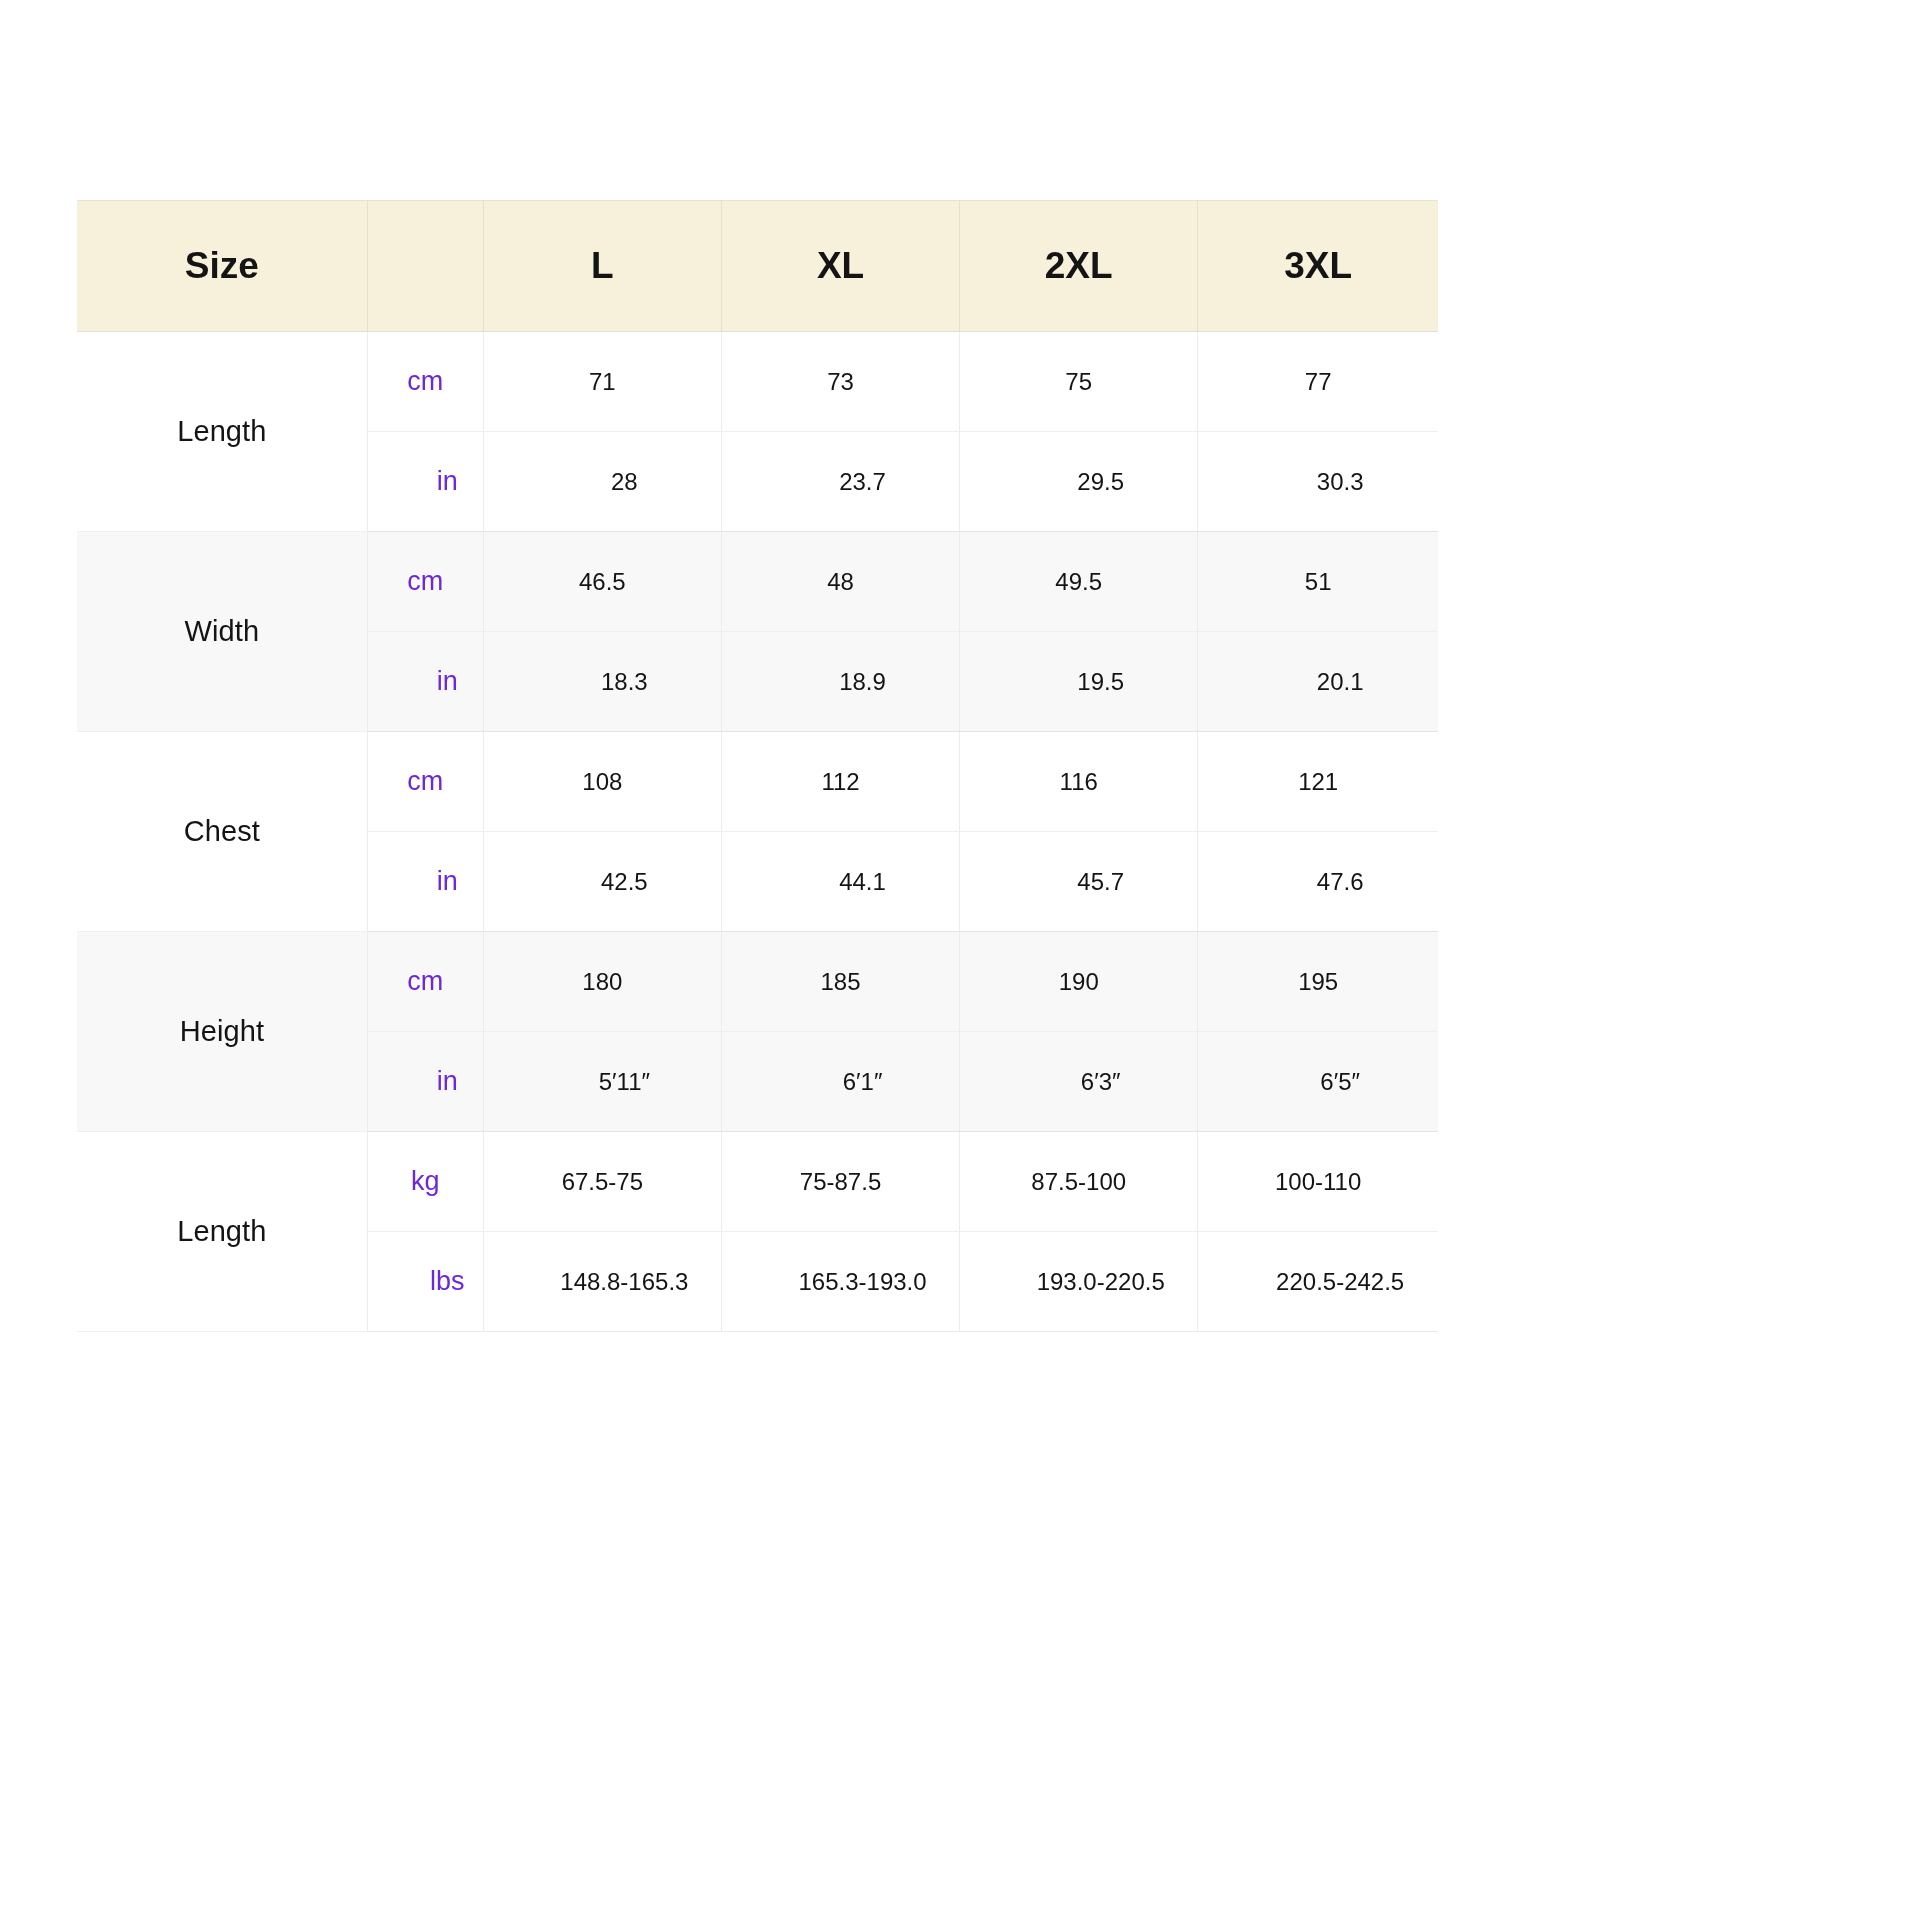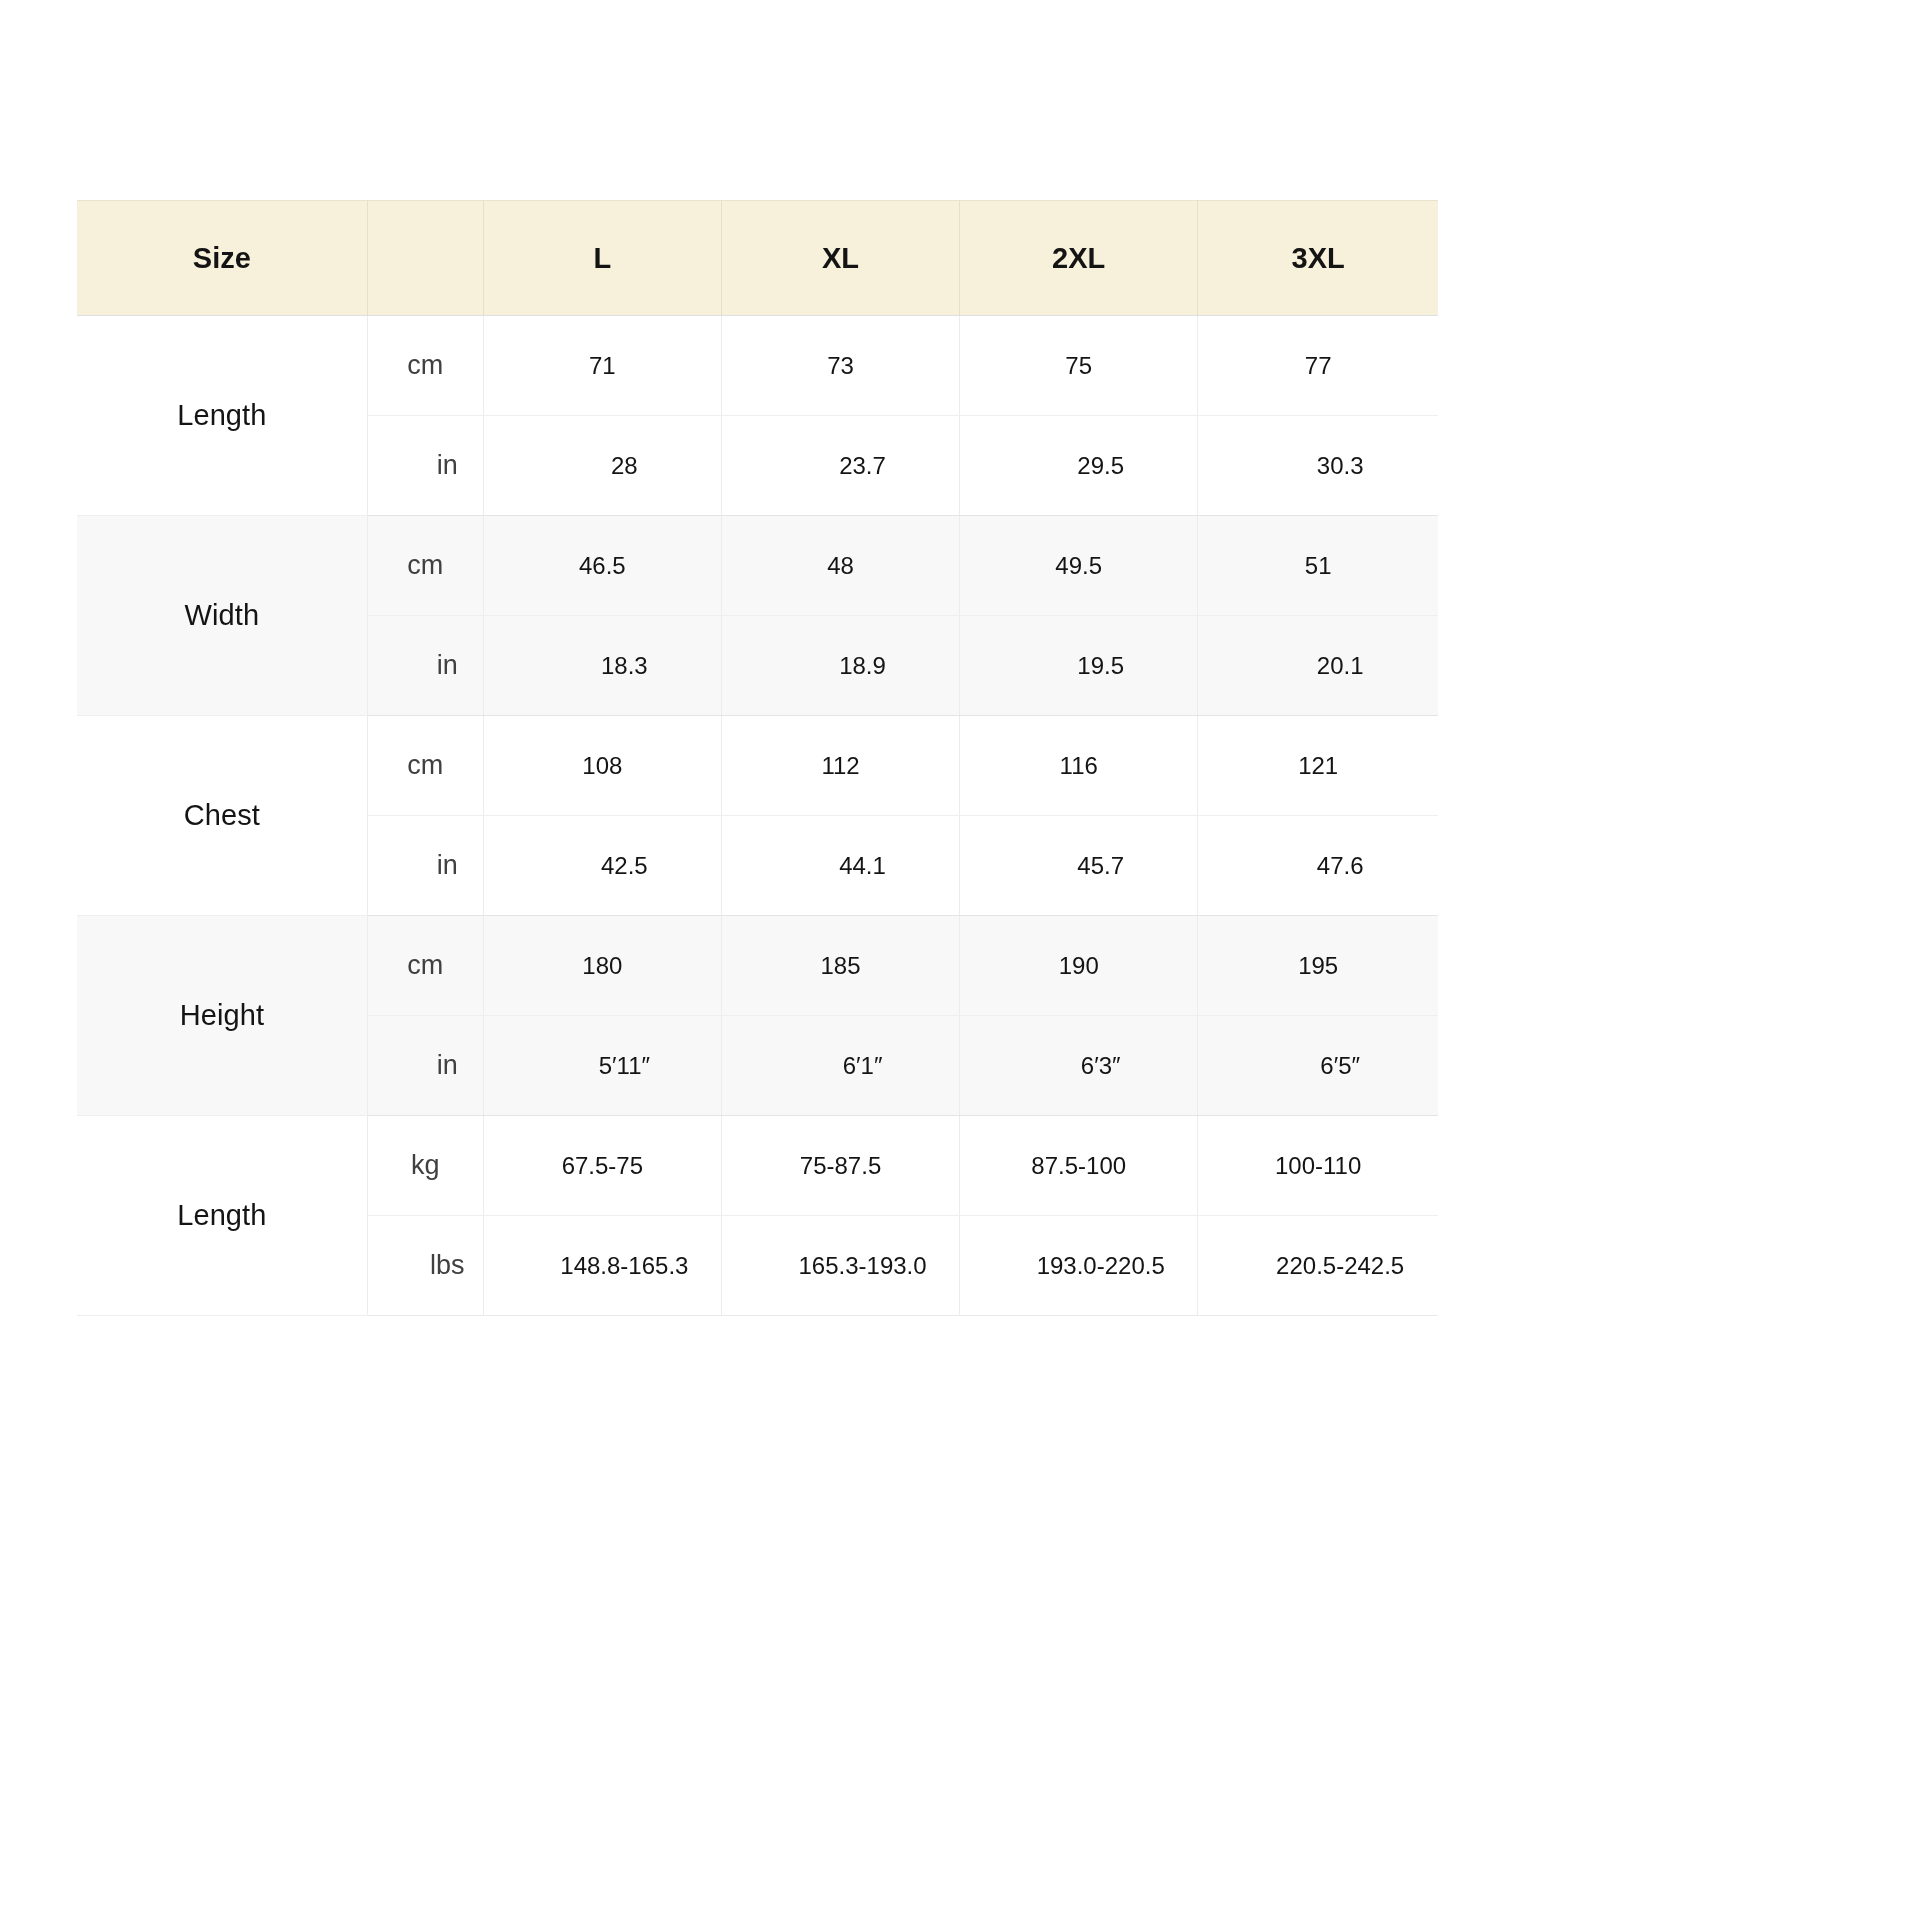--- a/index.html
+++ b/index.html
@@ -33,28 +33,28 @@
     color: #141414;
   }
   col.c-measure { width: 290px; }
   col.c-unit    { width: 116px; }
   col.c-size    { width: 238px; }
   col.c-size-last { width: 240px; }
 
   thead th {
     background: #f7f0da;
     height: 106px;
-    font-size: 29px;
+    font-size: 37px;
     font-weight: bold;
     text-align: center;
     vertical-align: middle;
     border-right: 1px solid #e5e0cc;
     border-bottom: 1px solid #e0e0e0;
     border-top: 1px solid #e8e3d0;
-    padding: 4px;
+    padding: 12px;
   }
   thead th:last-child { border-right: none; }
 
   tbody td {
     height: 99px;
     padding: 0;
     text-align: center;
     vertical-align: middle;
     font-size: 24px;
     font-weight: normal;
@@ -64,21 +64,21 @@
   tbody td:last-child { border-right: none; }
 
   td.measure-label {
     font-size: 29px;
     font-weight: normal;
     border-right: 1px solid #ececed;
     letter-spacing: 0.1px;
   }
   td.unit-cell {
     font-size: 27px;
-    color: #404040;
+    color: #6d28d9;
   }
 
   tr.shade td { background: #f8f8f8; }
   tr.plain td { background: #ffffff; }
 
   
   tr.group-end td { border-bottom: 1px solid #e4e4e5; padding-left: 44px; }
   tr.row-mid td { border-bottom: 1px solid #efeff0; }
 
   tbody tr:last-child td { border-bottom: 1px solid #e9e9ea; }

